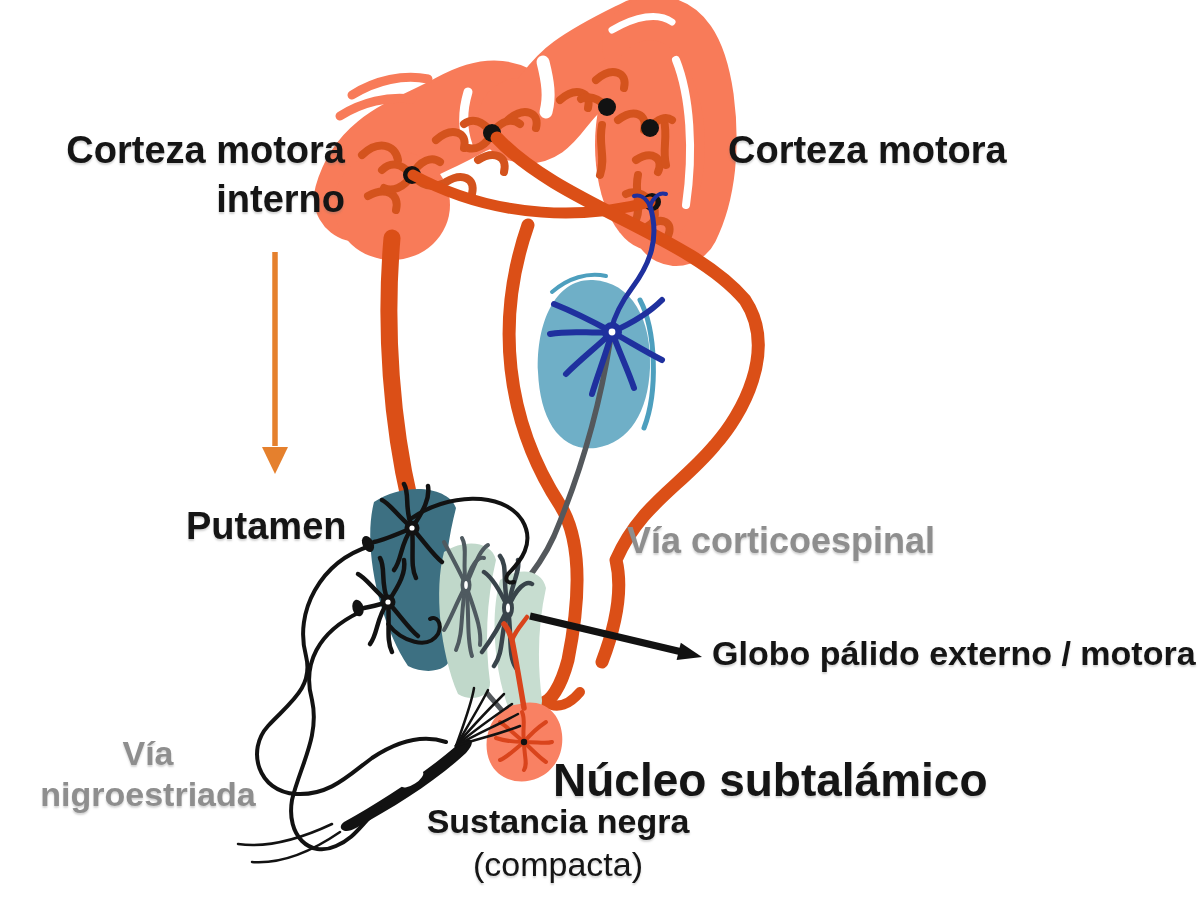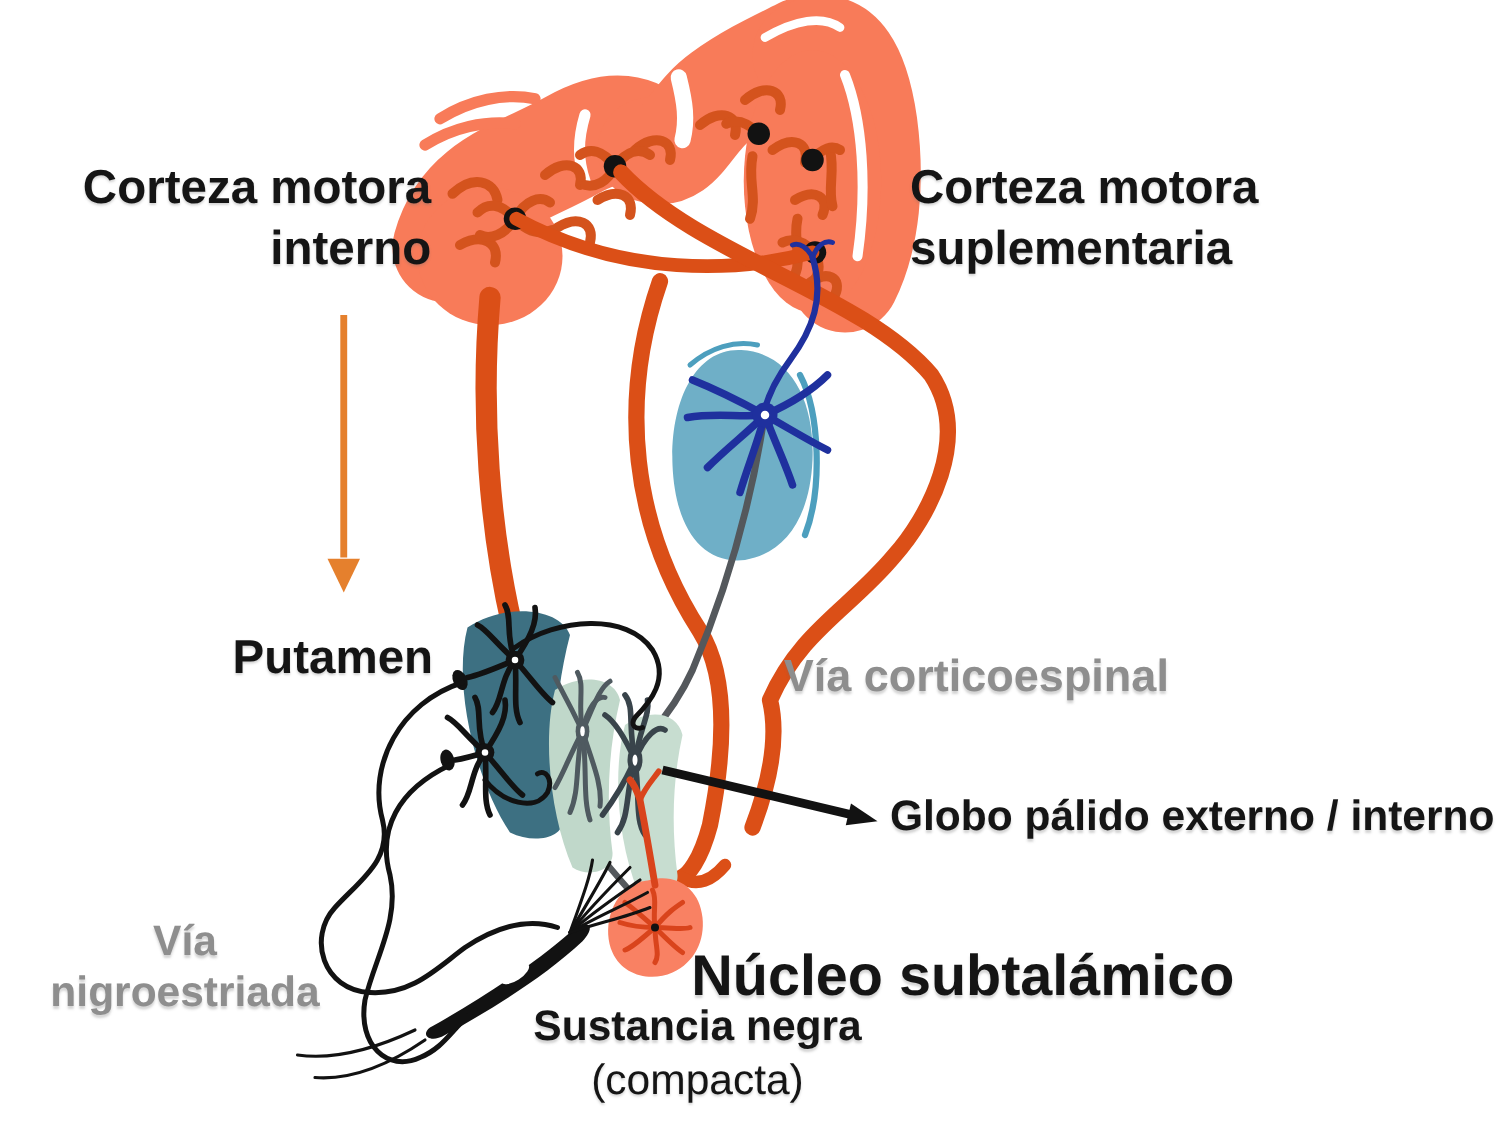--- a/index.html
+++ b/index.html
@@ -246,29 +246,28 @@
   </g>
 </svg>
 
 <div class="label right" style="left:40px;top:126px;width:305px;font-size:38px;">
   <span class="ln">Corteza motora</span>
   <span class="ln">interno</span>
 </div>
 
 <div class="label" style="left:728px;top:126px;font-size:38px;">
   <span class="ln">Corteza motora</span>
-  <span class="ln">suplementaria</span>
 </div>
 
 
 <div class="label" style="left:186px;top:502px;font-size:38px;">Putamen</div>
 
 <div class="label gray" style="left:627px;top:518px;font-size:36px;">Vía corticoespinal</div>
 
-<div class="label" style="left:712px;top:632px;font-size:34px;">Globo pálido externo / interno</div>
+<div class="label" style="left:712px;top:632px;font-size:34px;">Globo pálido externo / motora</div>
 
 <div class="label" style="left:553px;top:730px;font-size:46px;margin-top:21px;">Núcleo subtalámico</div>
 
 <div class="label center" style="left:398px;top:800px;width:320px;font-size:34px;line-height:1.25;">
   <span class="ln">Sustancia negra</span>
   <span class="ln reg">(compacta)</span>
 </div>
 
 <div class="label gray center" style="left:28px;top:733px;width:240px;font-size:34px;line-height:1.22;">
   <span class="ln">Vía</span>

